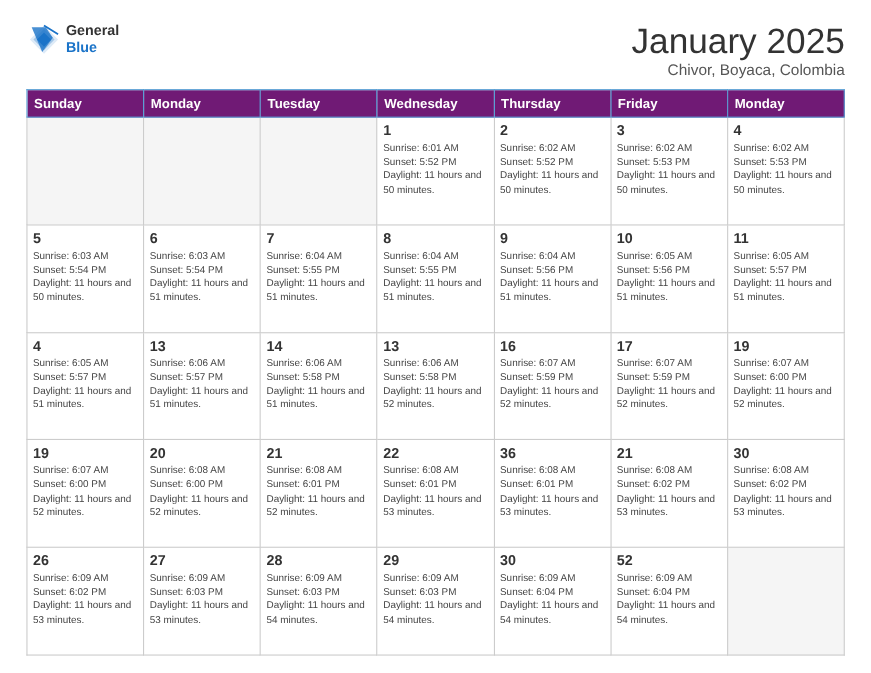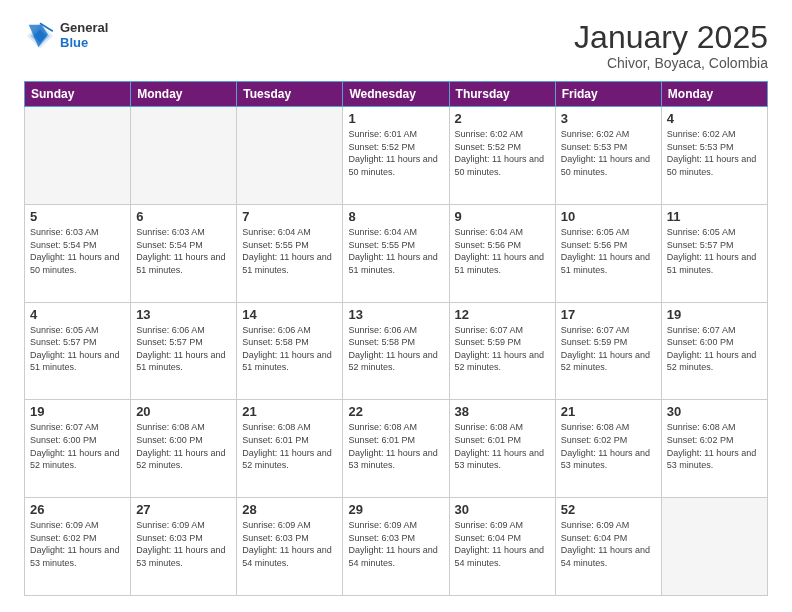--- a/index.html
+++ b/index.html
@@ -218,21 +218,21 @@
 Sunset: 5:58 PM
 Daylight: 11 hours and 51 minutes.</div>
           </td>
           <td>
             <span class="day-num">13</span>
             <div class="day-info" style="white-space: pre-line;">Sunrise: 6:06 AM
 Sunset: 5:58 PM
 Daylight: 11 hours and 52 minutes.</div>
           </td>
           <td>
-            <span class="day-num">12</span>
+            <span class="day-num">16</span>
             <div class="day-info" style="white-space: pre-line;">Sunrise: 6:07 AM
 Sunset: 5:59 PM
 Daylight: 11 hours and 52 minutes.</div>
           </td>
           <td>
             <span class="day-num">17</span>
             <div class="day-info" style="white-space: pre-line;">Sunrise: 6:07 AM
 Sunset: 5:59 PM
 Daylight: 11 hours and 52 minutes.</div>
           </td>
@@ -262,21 +262,21 @@
 Sunset: 6:01 PM
 Daylight: 11 hours and 52 minutes.</div>
           </td>
           <td>
             <span class="day-num">22</span>
             <div class="day-info" style="white-space: pre-line;">Sunrise: 6:08 AM
 Sunset: 6:01 PM
 Daylight: 11 hours and 53 minutes.</div>
           </td>
           <td>
-            <span class="day-num">38</span>
+            <span class="day-num">36</span>
             <div class="day-info" style="white-space: pre-line;">Sunrise: 6:08 AM
 Sunset: 6:01 PM
 Daylight: 11 hours and 53 minutes.</div>
           </td>
           <td>
             <span class="day-num">21</span>
             <div class="day-info" style="white-space: pre-line;">Sunrise: 6:08 AM
 Sunset: 6:02 PM
 Daylight: 11 hours and 53 minutes.</div>
           </td>

